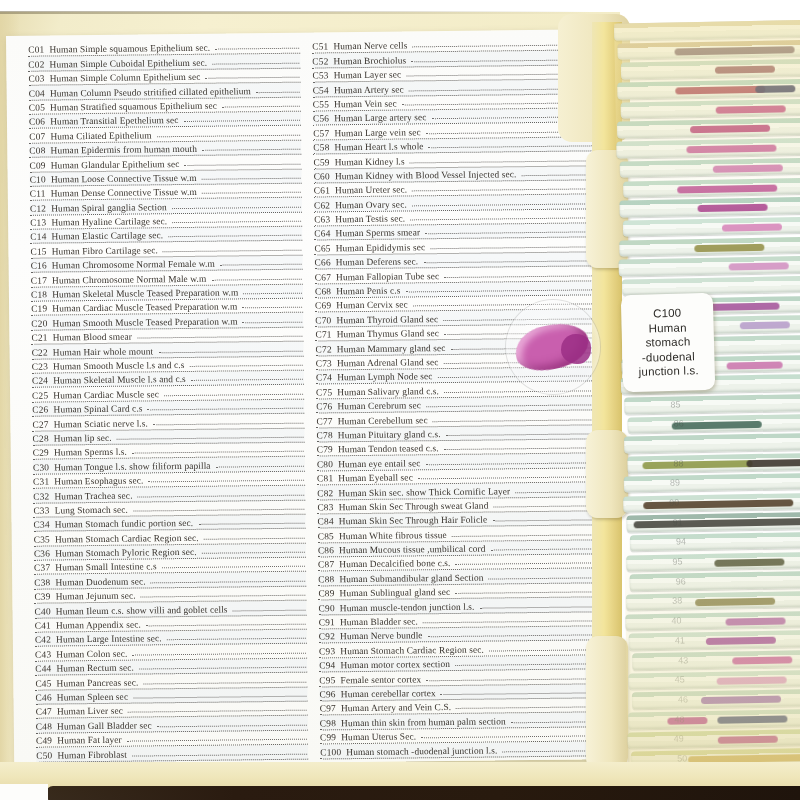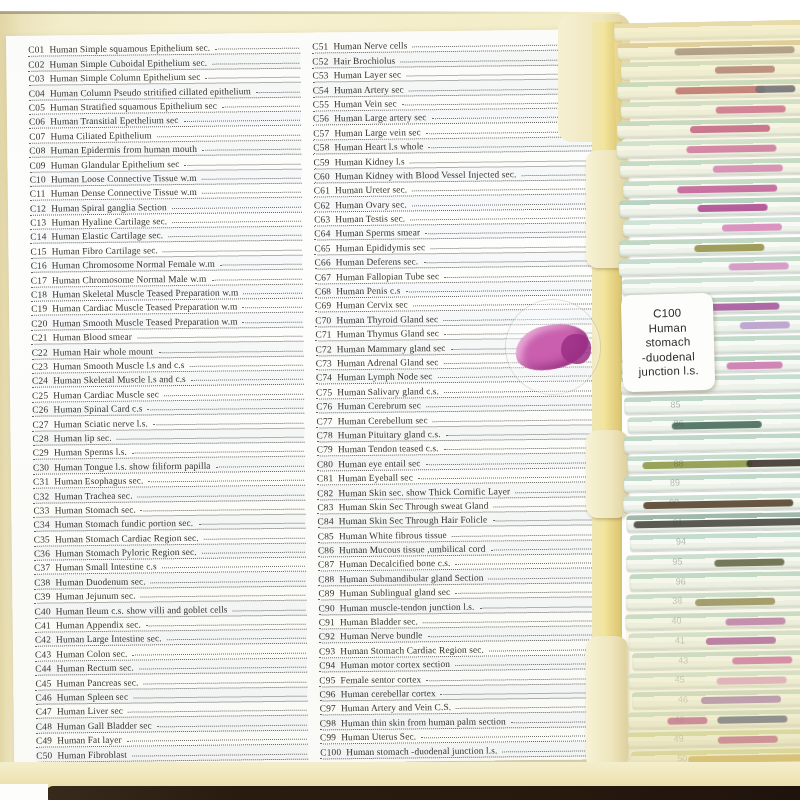--- a/index.html
+++ b/index.html
@@ -251,21 +251,21 @@
           <span class="name">Human Esophagus sec.</span>
           <span class="leader"></span>
         </div>
         <div class="row">
           <span class="code">C32</span>
           <span class="name">Human Trachea sec.</span>
           <span class="leader"></span>
         </div>
         <div class="row">
           <span class="code">C33</span>
-          <span class="name">Human Stomach sec.</span>
+          <span class="name">Lung Stomach sec.</span>
           <span class="leader"></span>
         </div>
         <div class="row">
           <span class="code">C34</span>
           <span class="name">Human Stomach fundic portion sec.</span>
           <span class="leader"></span>
         </div>
         <div class="row">
           <span class="code">C35</span>
           <span class="name">Human Stomach Cardiac Region sec.</span>
@@ -348,21 +348,21 @@
         </div>
       </div>
     <div class="col col-1">
         <div class="row">
           <span class="code">C51</span>
           <span class="name">Human Nerve cells</span>
           <span class="leader"></span>
         </div>
         <div class="row">
           <span class="code">C52</span>
-          <span class="name">Hair Brochiolus</span>
+          <span class="name">Human Brochiolus</span>
           <span class="leader"></span>
         </div>
         <div class="row">
           <span class="code">C53</span>
           <span class="name">Human Layer sec</span>
           <span class="leader"></span>
         </div>
         <div class="row">
           <span class="code">C54</span>
           <span class="name">Human Artery sec</span>

